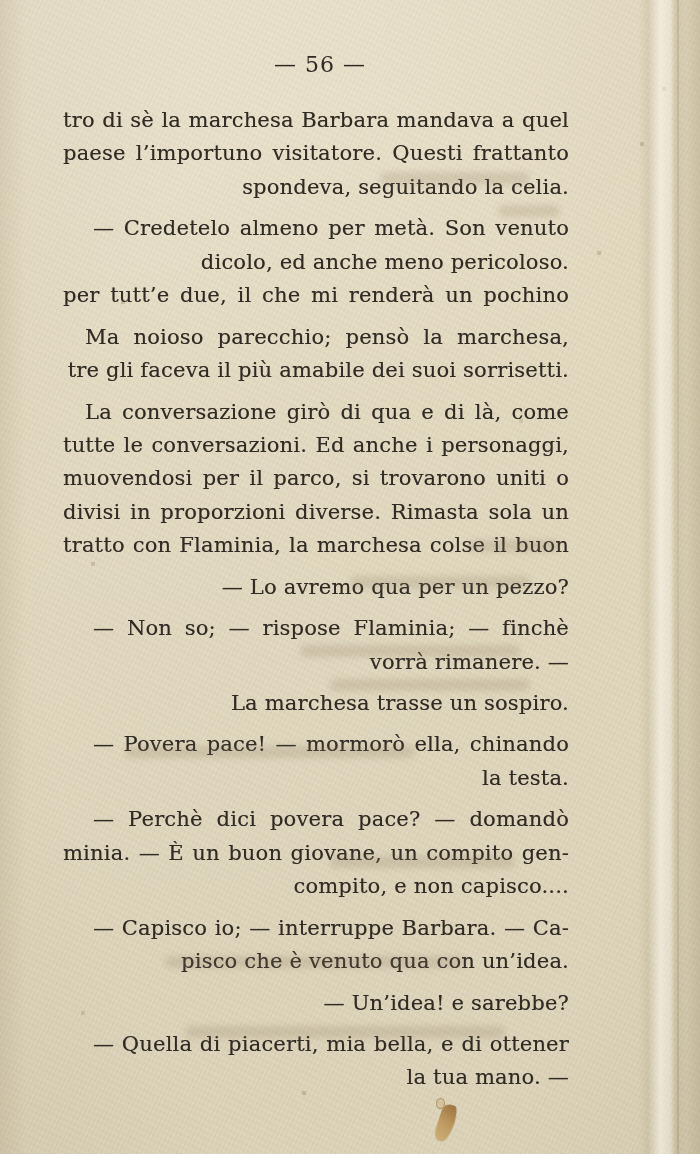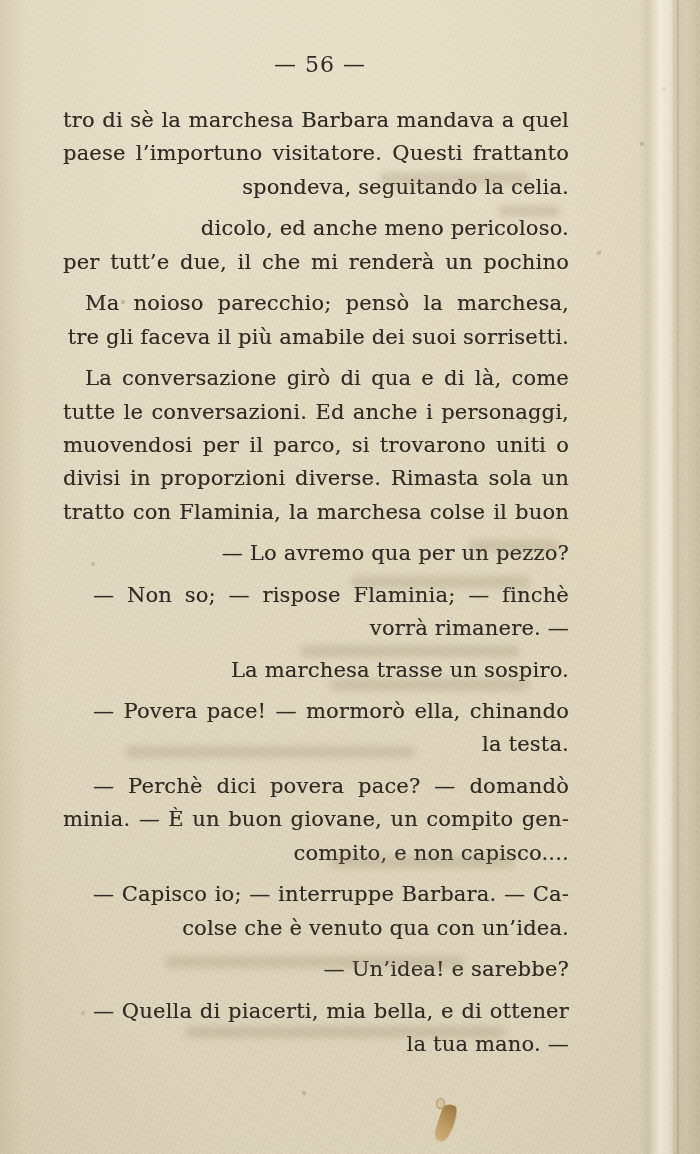--- a/index.html
+++ b/index.html
@@ -129,20 +129,21 @@
 
   <div class="page-header">— 56 —</div>
 
   <div class="text-block" id="text-block">
       <div class="para">
         <div class="line stretch first ind-none">tro di sè la marchesa Barbara mandava a quel</div>
         <div class="line stretch">paese l’importuno visitatore. Questi frattanto ri-</div>
         <div class="line">spondeva, seguitando la celia.</div>
       </div>
       <div class="para">
+        <div class="line stretch first ind-dialogue">— Credetelo almeno per metà. Son venuto</div>
         <div class="line">dicolo, ed anche meno pericoloso.</div>
         <div class="line stretch">per tutt’e due, il che mi renderà un pochino ri-</div>
       </div>
       <div class="para">
         <div class="line stretch first ind-narrative">Ma noioso parecchio; pensò la marchesa, men-</div>
         <div class="line">tre gli faceva il più amabile dei suoi sorrisetti.</div>
       </div>
       <div class="para">
         <div class="line stretch first ind-narrative">La conversazione girò di qua e di là, come</div>
         <div class="line stretch">tutte le conversazioni. Ed anche i personaggi,</div>
@@ -164,21 +165,21 @@
         <div class="line stretch first ind-dialogue">— Povera pace! — mormorò ella, chinando</div>
         <div class="line">la testa.</div>
       </div>
       <div class="para">
         <div class="line stretch first ind-dialogue">— Perchè dici povera pace? — domandò Fla-</div>
         <div class="line stretch">minia. — È un buon giovane, un compito gen-</div>
         <div class="line">compito, e non capisco....</div>
       </div>
       <div class="para">
         <div class="line stretch first ind-dialogue">— Capisco io; — interruppe Barbara. — Ca-</div>
-        <div class="line">colse che è venuto qua con un’idea.</div>
+        <div class="line">pisco che è venuto qua con un’idea.</div>
       </div>
       <div class="para">
         <div class="line first ind-dialogue">— Un’idea! e sarebbe?</div>
       </div>
       <div class="para">
         <div class="line stretch first ind-dialogue">— Quella di piacerti, mia bella, e di ottener</div>
         <div class="line">la tua mano. —</div>
       </div>
     </div>
 

